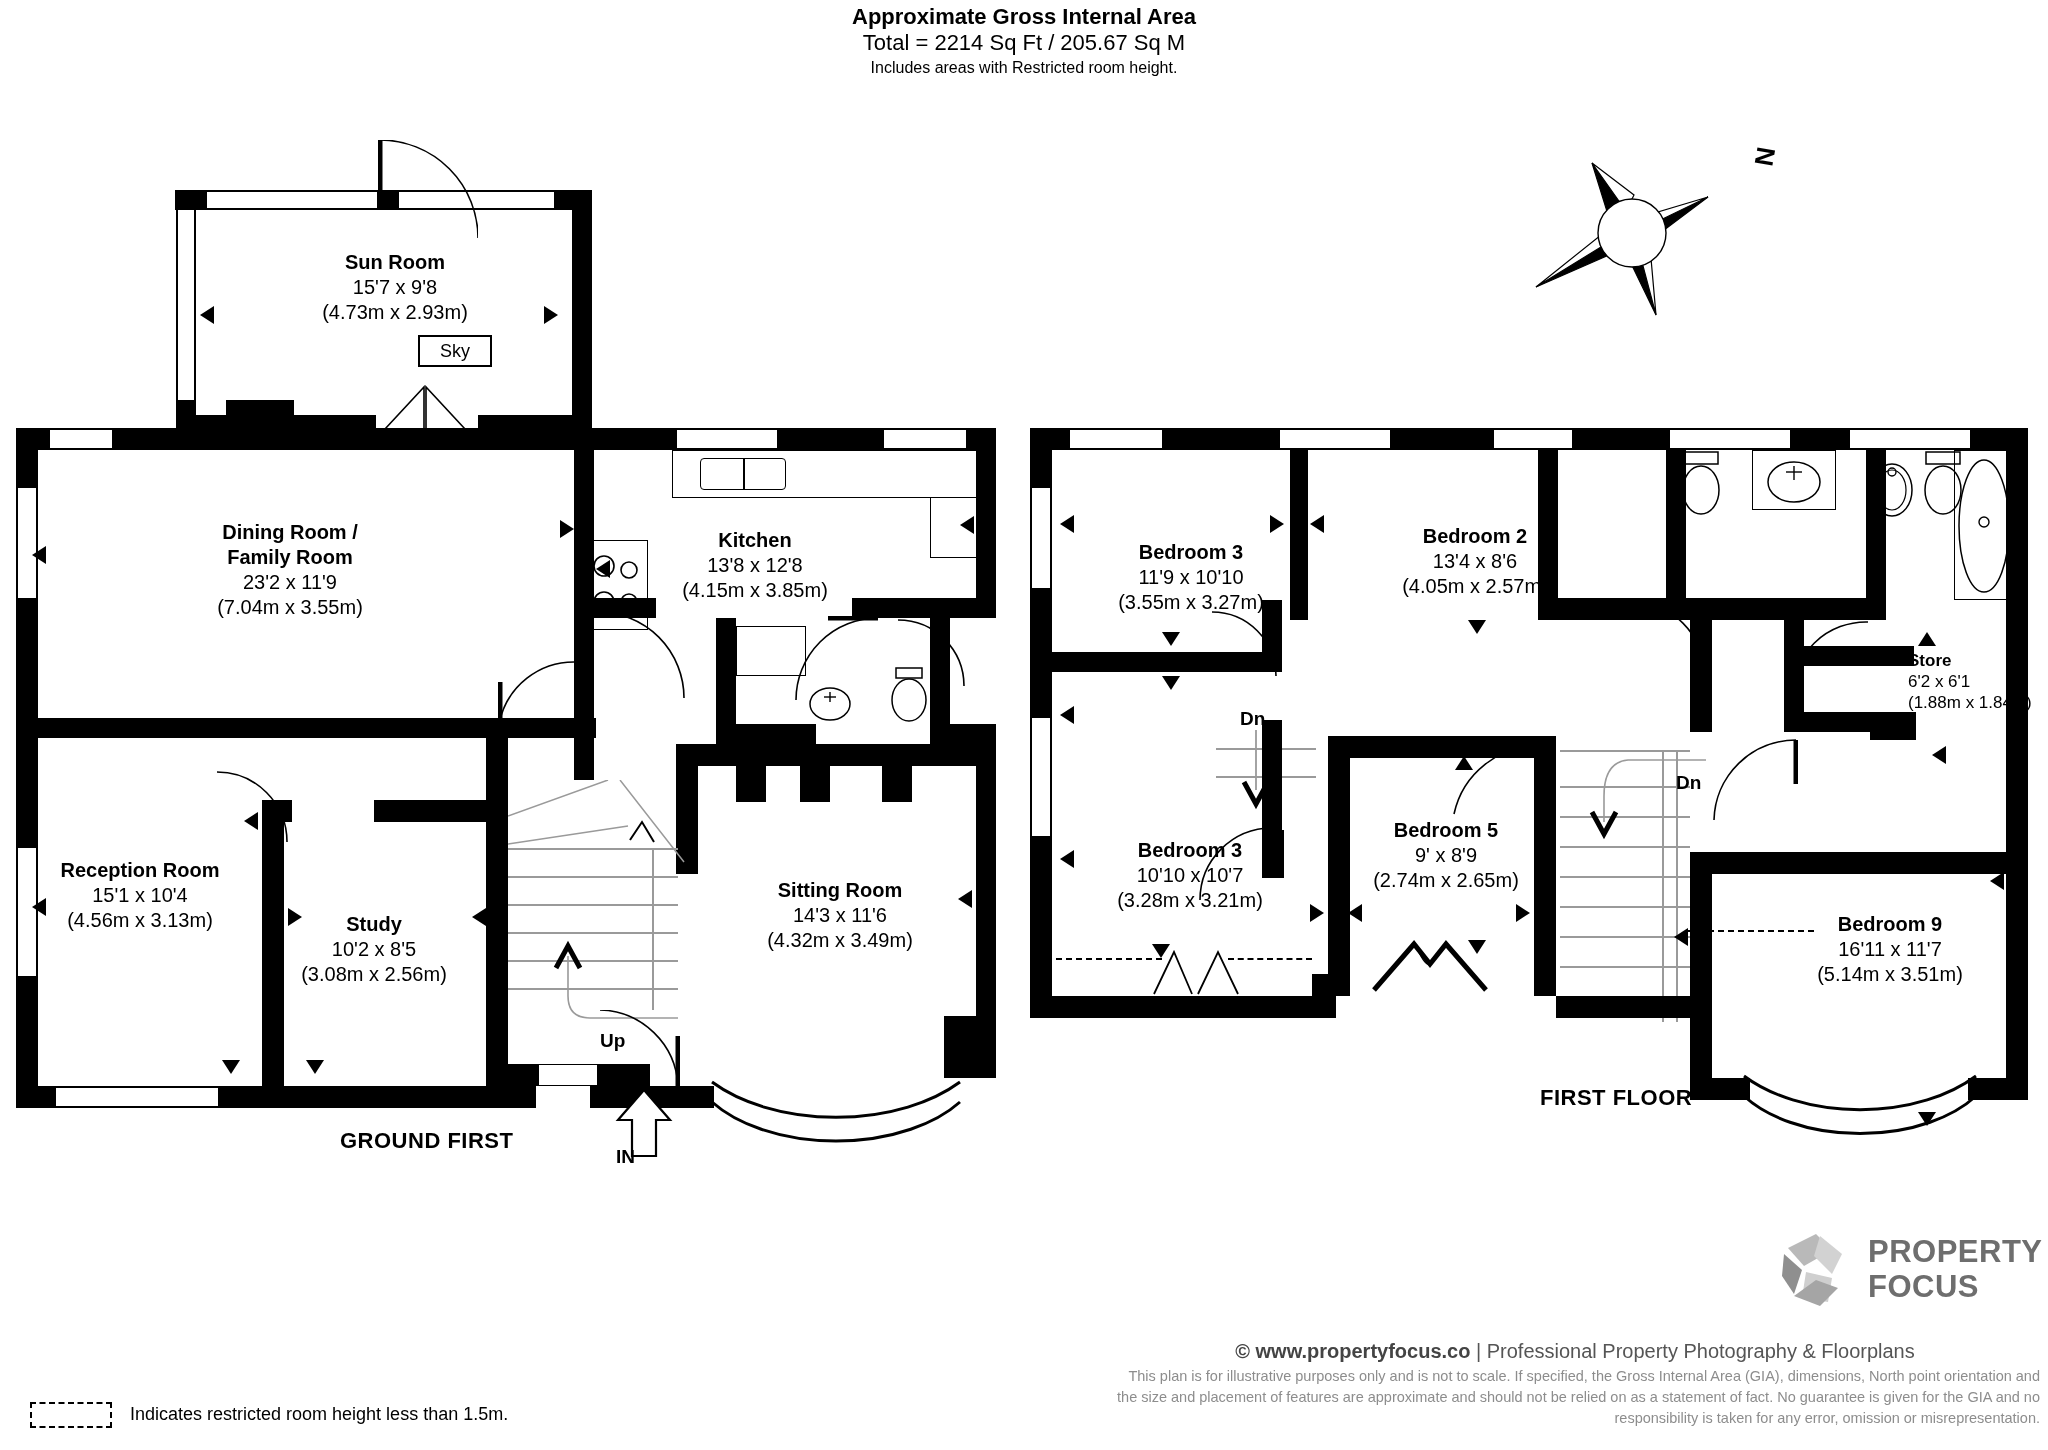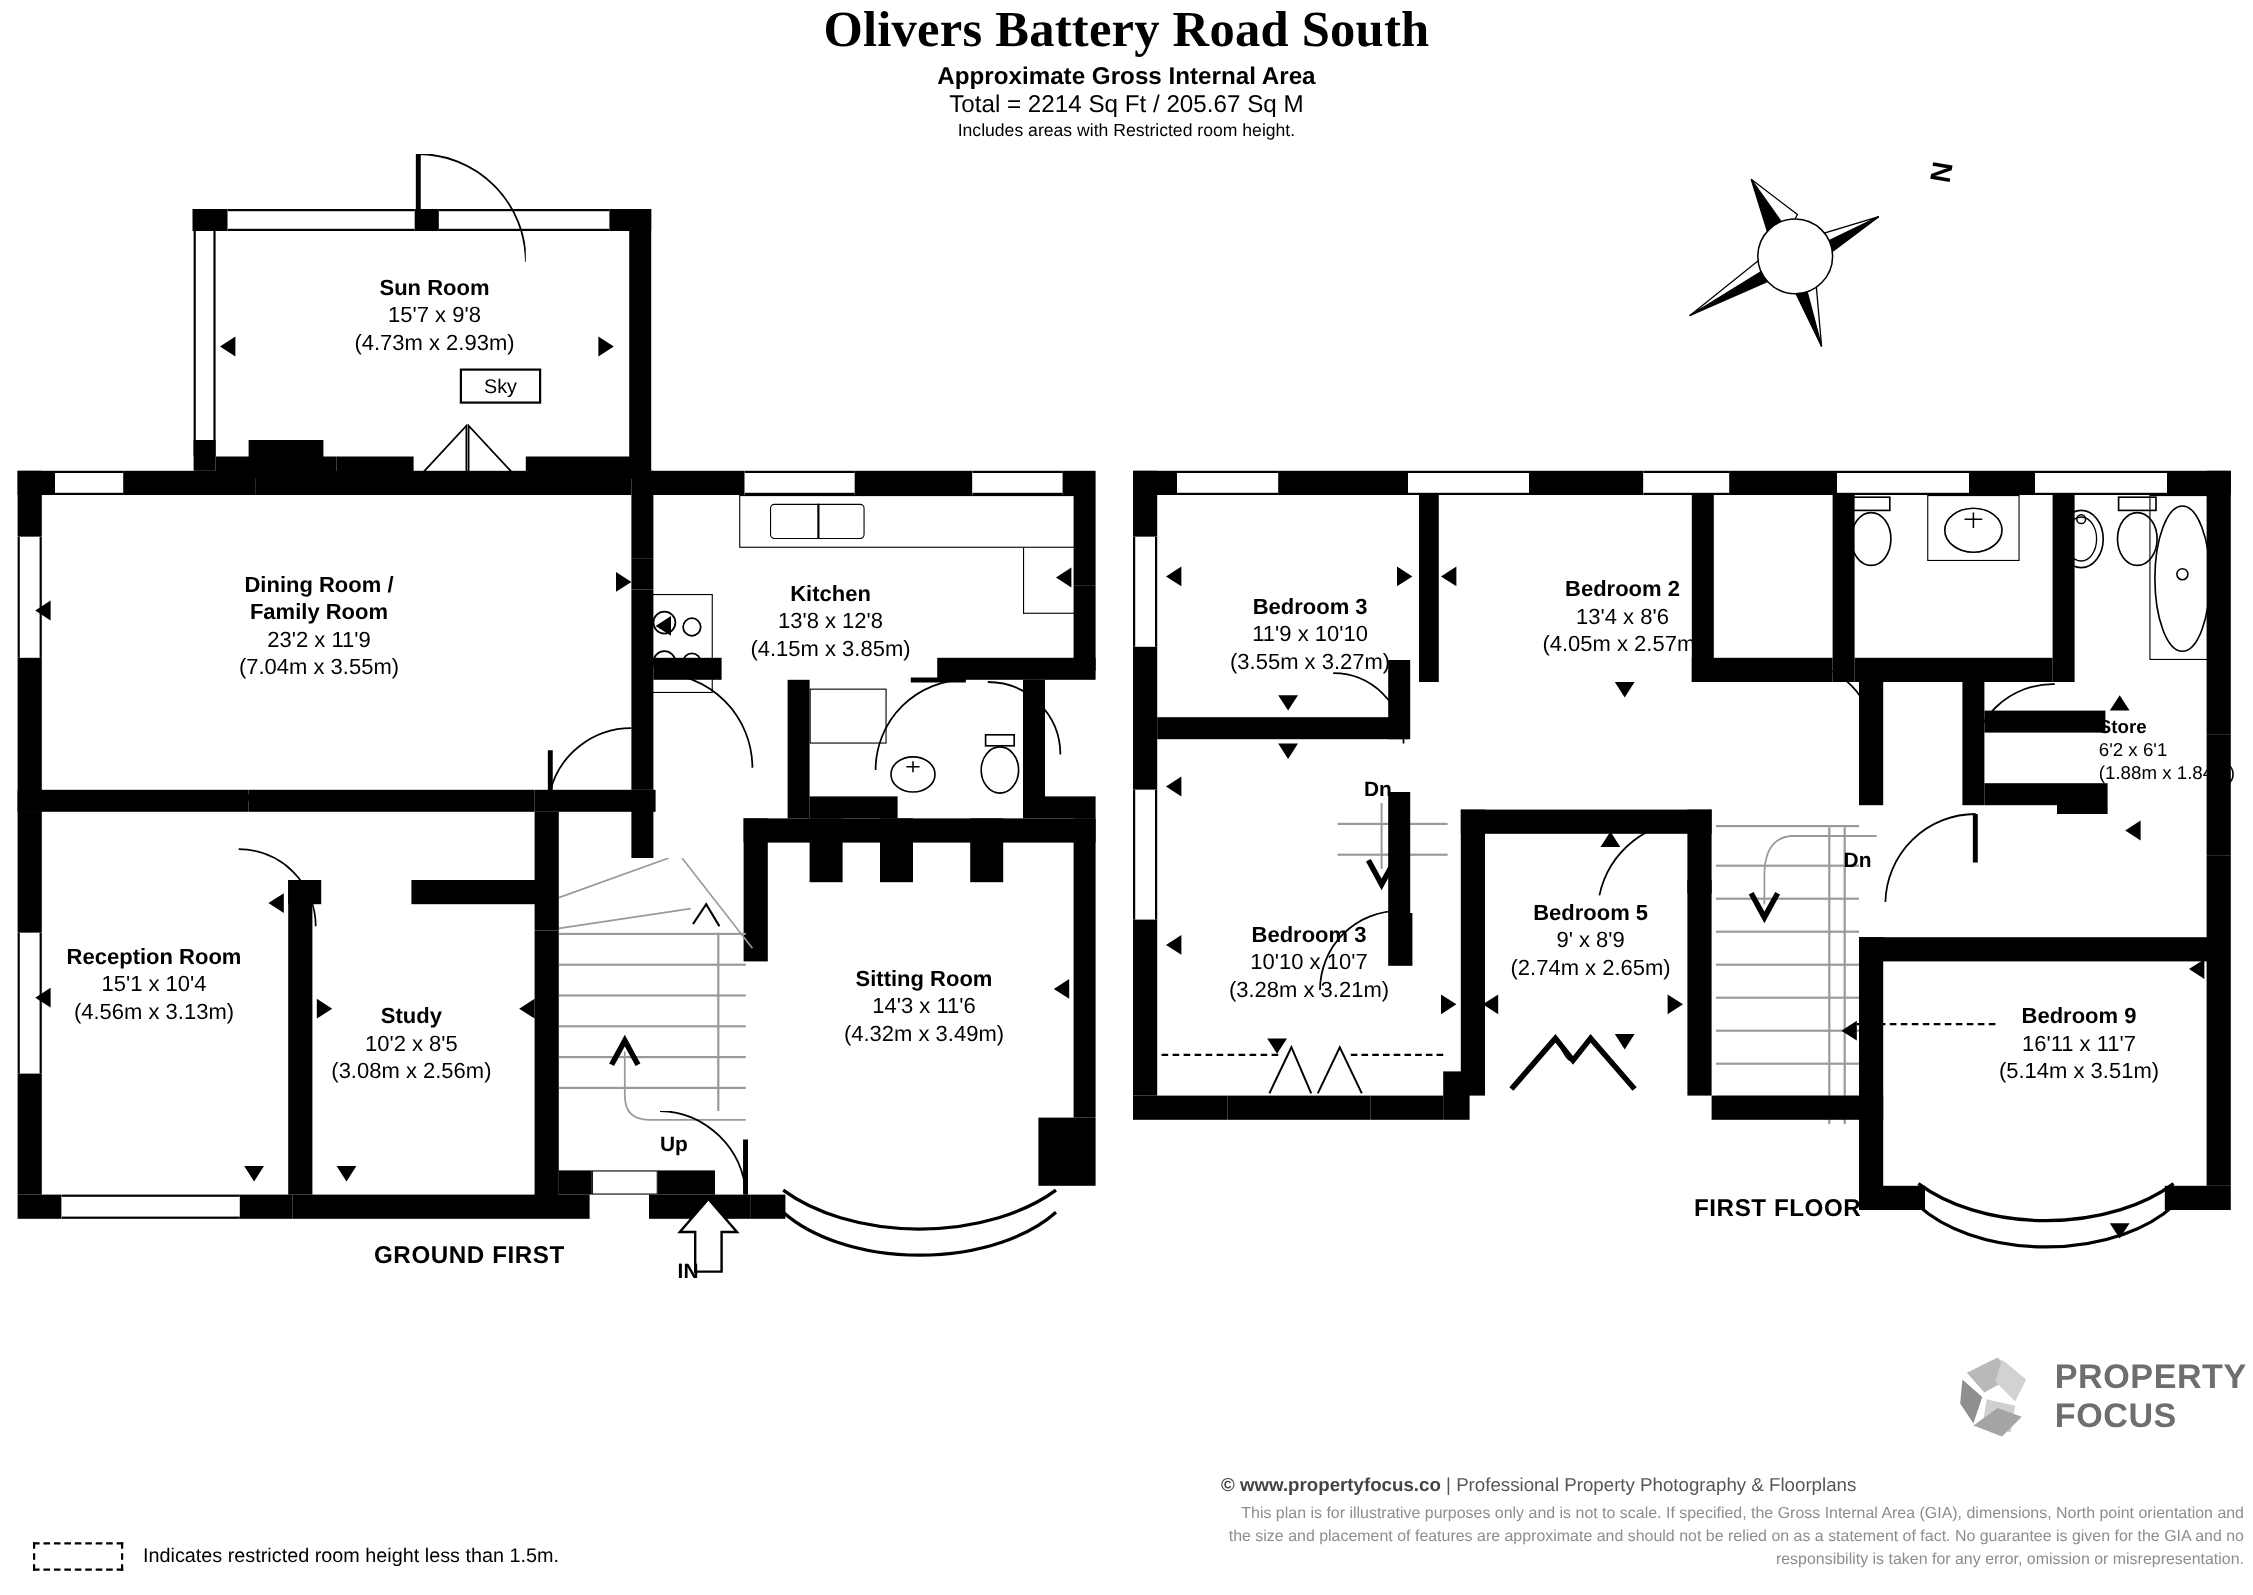--- a/index.html
+++ b/index.html
@@ -57,35 +57,34 @@
 
   
   #compass{position:absolute;left:1530px;top:135px;width:240px;height:190px;}
   #compass .nlabel{position:absolute;right:-4px;top:6px;font-size:26px;font-weight:bold;
                    transform:rotate(100deg);}
 
   
   #footer-logo{position:absolute;left:1780px;top:1232px;width:250px;height:80px;}
   #logo-text{position:absolute;left:88px;top:2px;color:#6e6e6e;font-weight:bold;
              font-size:31px;line-height:35px;letter-spacing:.5px;}
-  #copyline{position:absolute;left:1110px;top:1340px;width:930px;text-align:left;
-            font-size:17px;color:#555;}
+  #copyline{position:absolute;left:1110px;top:1340px;width:930px;text-align:center;
+            font-size:20px;color:#555;}
   #copyline b{color:#444;}
   #disclaimer{position:absolute;left:1110px;top:1366px;width:930px;text-align:right;
               font-size:14.5px;line-height:21px;color:#8d8d8d;}
   #legend{position:absolute;left:30px;top:1398px;width:640px;height:40px;}
   #legend-box{position:absolute;left:0;top:4px;width:82px;height:26px;
               border:2px dashed #000;box-sizing:border-box;}
   #legend-text{position:absolute;left:100px;top:6px;font-size:18px;}
 </style>
 </head>
 <body>
 
 <div id="header">
-  <div id="plan-title">Olivers Battery Road South</div>
   <div id="gia-line1">Approximate Gross Internal Area</div>
   <div id="gia-line2">Total = 2214 Sq Ft / 205.67 Sq M</div>
   <div id="gia-note">Includes areas with Restricted room height.</div>
 </div>
 
 <div id="compass">
   <svg width="240" height="190" viewBox="0 0 240 190">
     <g fill="#000" stroke="#000" stroke-width="1.2">
       <path d="M62 28 L96 76 L80 86 Z" fill="#000"></path>
       <path d="M62 28 L96 76 L104 60 Z" fill="#fff"></path>

